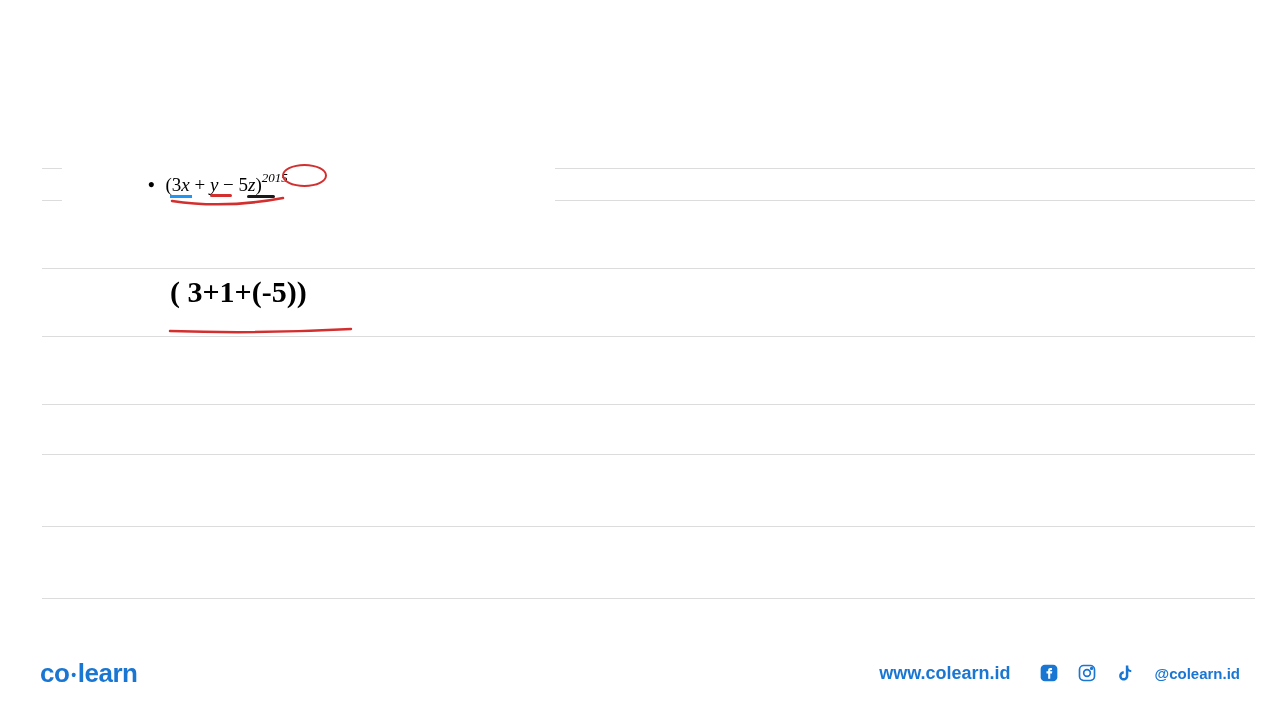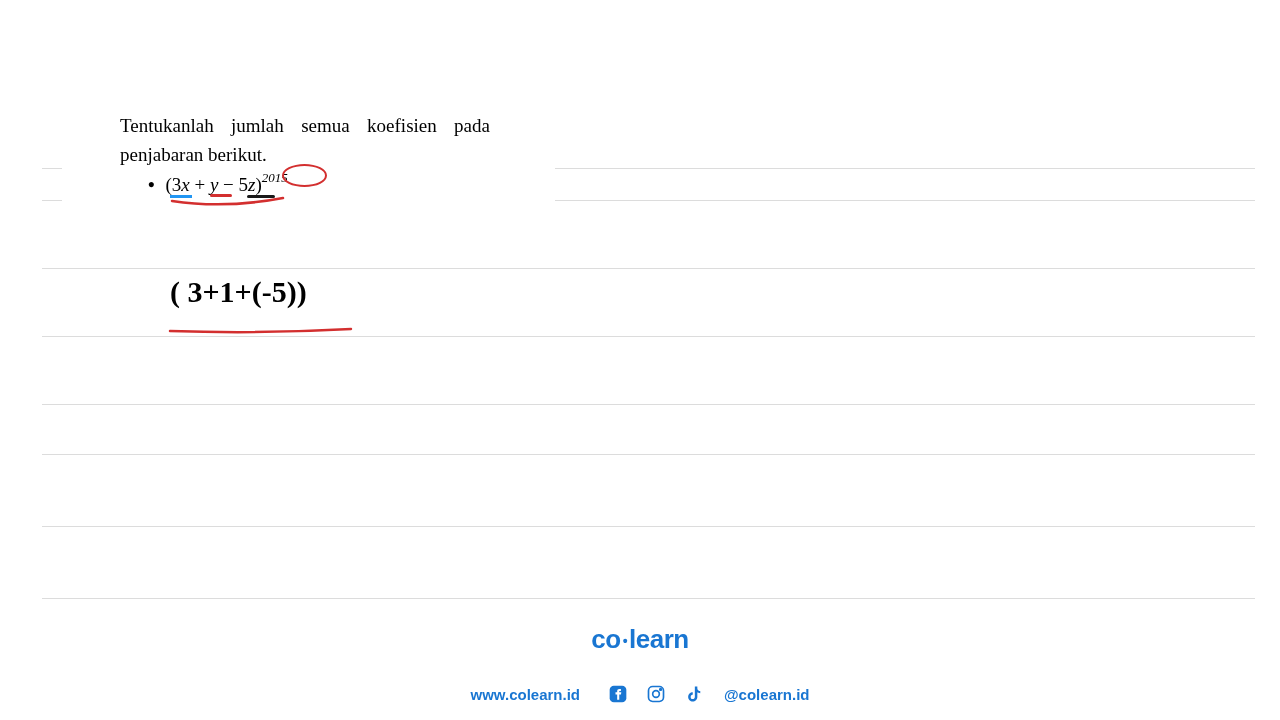--- a/index.html
+++ b/index.html
@@ -132,29 +132,28 @@
       color: #000;
     }
     .red-underline-hand {
       position: absolute;
       top: 326px;
       left: 168px;
       pointer-events: none;
     }
     .footer {
       position: absolute;
-      bottom: 16px;
+      bottom: 7px;
       left: 0;
       right: 0;
       height: 80px;
       display: flex;
       align-items: center;
       justify-content: space-between;
       padding: 0 40px;
-      flex-direction: column;
     }
     .logo-colearn {
       font-family: Arial, Helvetica, sans-serif;
       font-size: 26px;
       font-weight: 700;
       color: #1976d2;
       letter-spacing: -0.5px;
     }
     .logo-dot {
       color: #1976d2;
@@ -162,21 +161,21 @@
       vertical-align: middle;
       margin: 0 2px;
     }
     .footer-right {
       display: flex;
       align-items: center;
       gap: 28px;
     }
     .website-url {
       font-family: Arial, Helvetica, sans-serif;
-      font-size: 15px;
+      font-size: 18px;
       font-weight: 600;
       color: #1976d2;
     }
     .social-group {
       display: flex;
       align-items: center;
       gap: 18px;
     }
     .social-icon {
       width: 20px;
@@ -203,21 +202,20 @@
   <div class="hr-line-short-left" style="top:200px;"></div>
   <div class="hr-line-right" style="top:200px;"></div>
 
   <div class="hr-line" style="top:268px;"></div>
   <div class="hr-line" style="top:336px;"></div>
   <div class="hr-line" style="top:404px;"></div>
   <div class="hr-line" style="top:454px;"></div>
   <div class="hr-line" style="top:526px;"></div>
   <div class="hr-line" style="top:598px;"></div>
 
-  <div class="problem-text">Tentukanlah jumlah semua koefisien pada penjabaran berikut.</div>
 
   <div class="formula-line">
     <span class="bullet">•</span>
     <span>(3</span><span class="var-italic">x</span><span> + </span><span class="var-italic">y</span><span> − 5</span><span class="var-italic">z</span><span>)</span><span class="exponent">2015</span>
   </div>
 
   <div class="red-circle"></div>
   <div class="blue-underline"></div>
   <div class="red-underline-y"></div>
   <div class="black-underline-z"></div>

